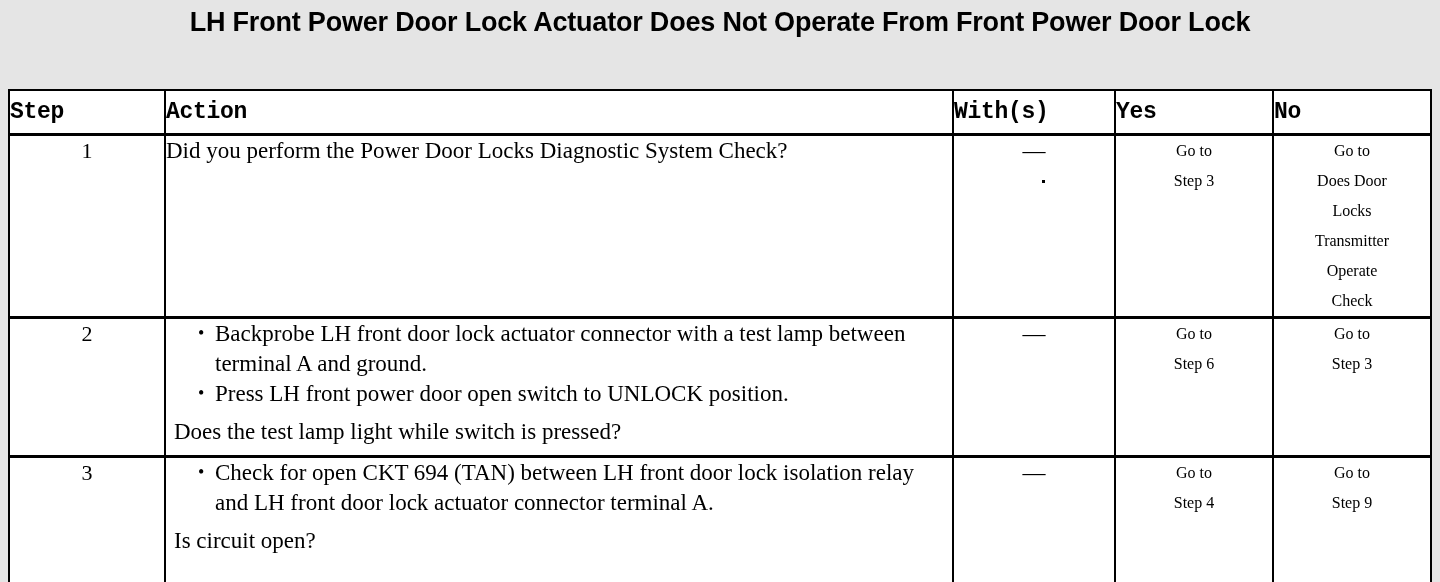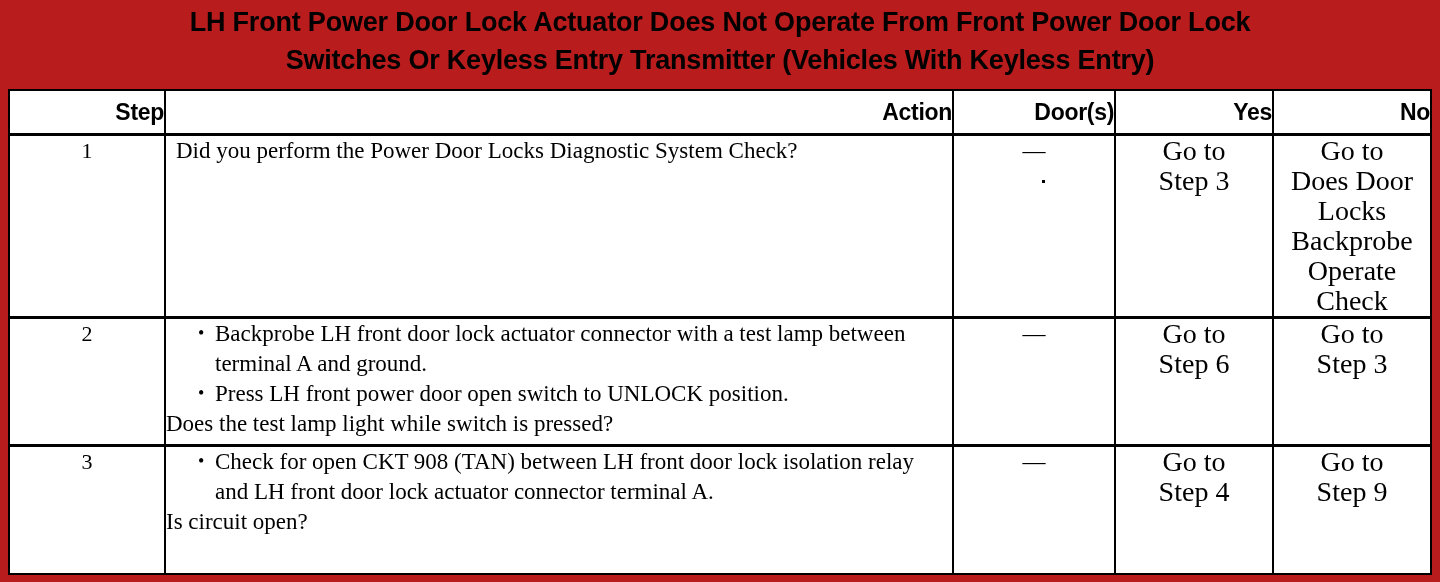--- a/index.html
+++ b/index.html
@@ -13,21 +13,21 @@
     overflow: hidden;
     font-family: "Liberation Serif", "DejaVu Serif", serif;
     color: #000000;
     -webkit-font-smoothing: none;
   }
 
   .page {
     position: relative;
     width: 1440px;
     height: 582px;
-    background: #b91c1c;
+    background: #e5e5e5;
   }
 
   
   .title {
     position: absolute;
     left: 0;
     top: 0;
     width: 1440px;
     text-align: center;
     font-family: "Liberation Sans", "DejaVu Sans", sans-serif;
@@ -65,23 +65,23 @@
   
   .col-step   { width: 156px; }
   .col-action { width: 788px; }
   .col-value  { width: 162px; }
   .col-yes    { width: 158px; }
   .col-no     { width: 158px; }
 
   
   .hdr {
     height: 42px;
-    text-align: right;
+    text-align: left;
     vertical-align: middle;
-    font-family: Liberation Sans, sans-serif;
+    font-family: Liberation Mono, monospace;
     font-weight: bold;
     font-size: 23px;
     line-height: 42px;
     letter-spacing: -0.3px;
   }
 
   
   .cell-step {
     text-align: center;
     font-size: 22px;
@@ -95,21 +95,21 @@
   }
   .cell-value {
     text-align: center;
     font-size: 23px;
     line-height: 30px;
     padding-top: 9px;
     position: relative;
   }
   .cell-yesno {
     text-align: center;
-    font-size: 28px;
+    font-size: 16px;
     line-height: 30px;
     padding-top: 9px;
   }
   .cell-yesno .ln { display: block; white-space: nowrap; }
   .dash { letter-spacing: 0; }
 
   
   .blist {
     list-style: none;
     margin: 0 0 0 32px;
@@ -121,24 +121,24 @@
     margin: 0;
     text-indent: 0;
   }
   .blist li .bdot {
     position: absolute;
     left: 0;
     top: -1px;
     font-size: 18px;
     line-height: 30px;
   }
-  .tail-q { margin: 0; padding: 0; }
+  .tail-q { margin: 8px; padding: 0; }
   .lead-q { margin: 0; padding: 0; }
 
-  .row1 .cell-action { padding-left: 10px; }
+  .row1 .cell-action { padding-left: 0; }
 
   
   .speck {
     position: absolute;
     left: 88px;
     top: 44px;
     width: 3px;
     height: 3px;
     background: #000000;
   }
@@ -148,36 +148,35 @@
   .r2 { height: 128px; }
   .r3 { height: 128px; }
 </style>
 </head>
 <body>
 
 <div class="page">
 
   <div class="title">
     <span class="title-line">LH Front Power Door Lock Actuator Does Not Operate From Front Power Door Lock</span>
-    <span class="title-line">Switches Or Keyless Entry Transmitter (Vehicles With Keyless Entry)</span>
   </div>
 
   <table class="dtc-table">
     <colgroup>
       <col class="col-step">
       <col class="col-action">
       <col class="col-value">
       <col class="col-yes">
       <col class="col-no">
     </colgroup>
     <thead>
       <tr>
         <th class="hdr">Step</th>
         <th class="hdr">Action</th>
-        <th class="hdr">Door(s)</th>
+        <th class="hdr">With(s)</th>
         <th class="hdr">Yes</th>
         <th class="hdr">No</th>
       </tr>
     </thead>
     <tbody>
 
       <tr class="r1 row1">
         <td class="cell-step">1</td>
         <td class="cell-action">
           <p class="lead-q">Did you perform the Power Door Locks Diagnostic System Check?</p>
@@ -187,21 +186,21 @@
           <span class="speck"></span>
         </td>
         <td class="cell-yesno">
           <span class="ln">Go to</span>
           <span class="ln">Step 3</span>
         </td>
         <td class="cell-yesno">
           <span class="ln">Go to</span>
           <span class="ln">Does Door</span>
           <span class="ln">Locks</span>
-          <span class="ln">Backprobe</span>
+          <span class="ln">Transmitter</span>
           <span class="ln">Operate</span>
           <span class="ln">Check</span>
         </td>
       </tr>
 
       <tr class="r2">
         <td class="cell-step">2</td>
         <td class="cell-action">
           <ul class="blist">
             <li><span class="bdot">•</span><span>Backprobe LH front door lock actuator connector with a test lamp between terminal A and ground.</span></li>
@@ -219,21 +218,21 @@
         <td class="cell-yesno">
           <span class="ln">Go to</span>
           <span class="ln">Step 3</span>
         </td>
       </tr>
 
       <tr class="r3">
         <td class="cell-step">3</td>
         <td class="cell-action">
           <ul class="blist">
-            <li><span class="bdot">•</span><span>Check for open CKT 908 (TAN) between LH front door lock isolation relay and LH front door lock actuator connector terminal A.</span></li>
+            <li><span class="bdot">•</span><span>Check for open CKT 694 (TAN) between LH front door lock isolation relay and LH front door lock actuator connector terminal A.</span></li>
           </ul>
           <p class="tail-q">Is circuit open?</p>
         </td>
         <td class="cell-value">
           <span class="dash">—</span>
         </td>
         <td class="cell-yesno">
           <span class="ln">Go to</span>
           <span class="ln">Step 4</span>
         </td>

